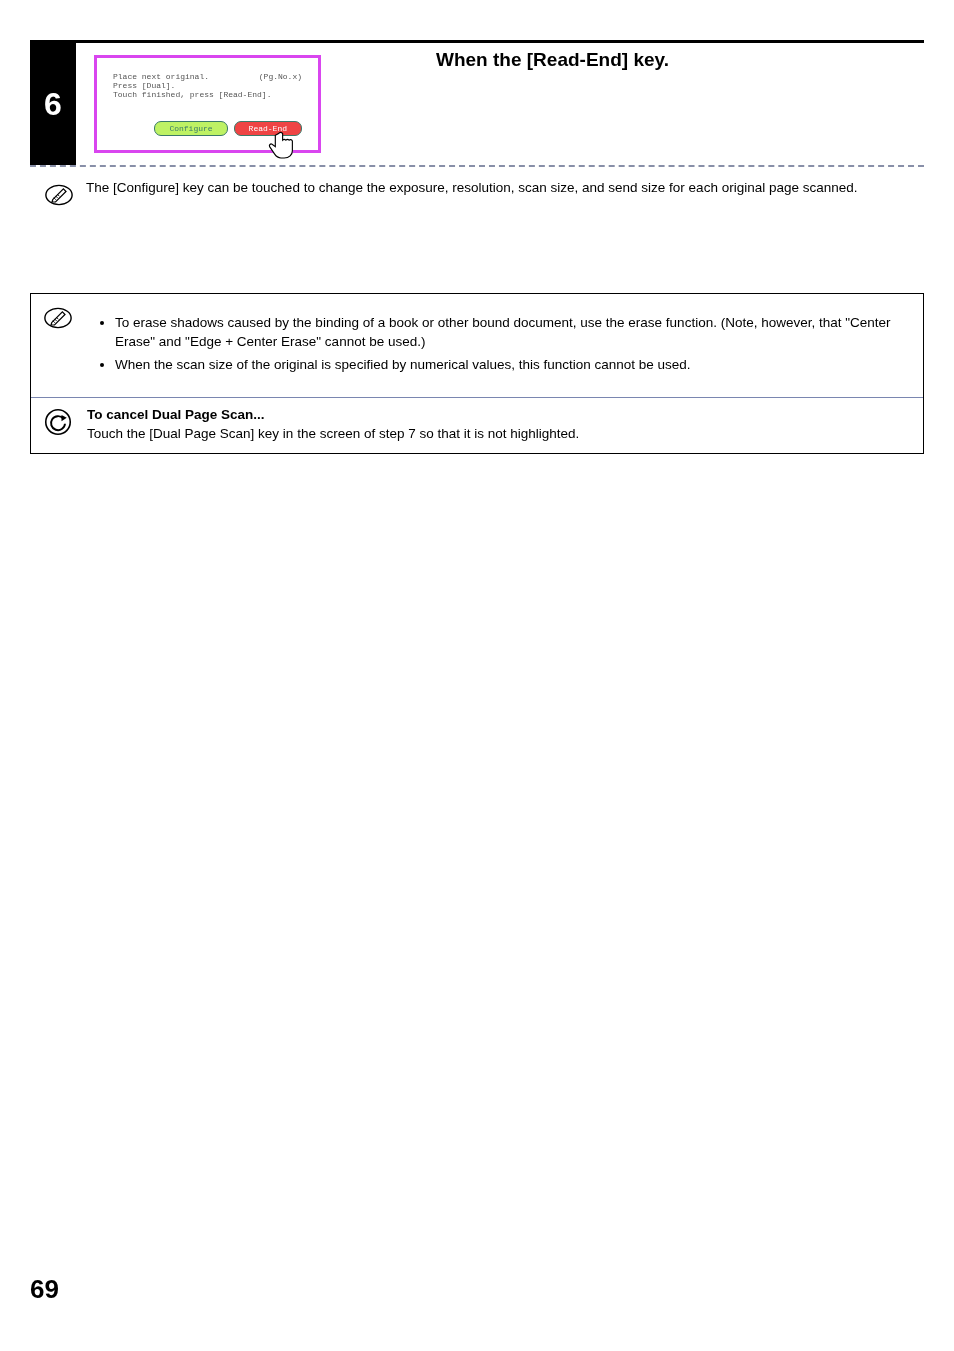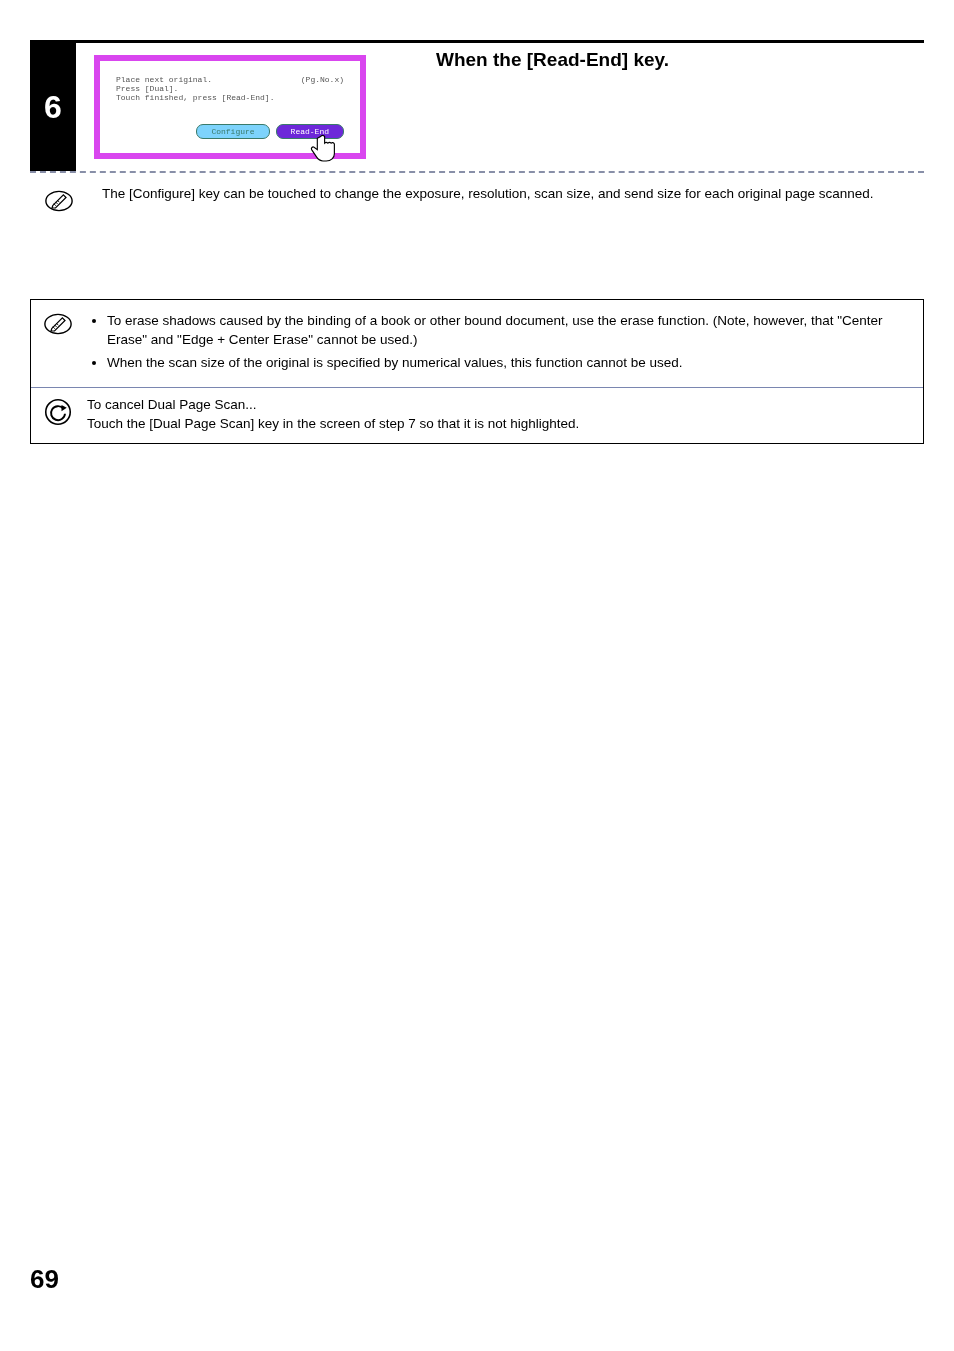--- a/index.html
+++ b/index.html
@@ -26,47 +26,47 @@
     justify-content: center;
     font-weight: bold;
     font-size: 32px;
     align-self: stretch;
   }
   .step-left {
     padding: 12px 14px 12px 18px;
     flex: 0 0 350px;
   }
   .screen-panel {
-    border: 6px solid #d946ef;
+    border: 3px solid #d946ef;
     padding: 14px 16px 14px 16px;
     font-family: "Courier New", monospace;
     font-size: 8px;
     color: #555;
     position: relative;
-    width: 272px;
+    width: 227px;
   }
   .screen-panel .line1 { display: flex; justify-content: space-between; }
   .screen-buttons {
     display: flex;
     justify-content: flex-end;
     gap: 6px;
     margin-top: 22px;
     position: relative;
   }
   .pill-btn {
     border: 1px solid #3a7a6a;
     border-radius: 7px;
     padding: 2px 14px;
     font-size: 8px;
     color: #3a7a6a;
     font-family: "Courier New", monospace;
-    background: #7dd3fc;
+    background: #bef264;
   }
   .pill-btn.solid {
-    background: #6d28d9;
+    background: #ef4444;
     color: #fff;
   }
   .cursor-svg {
     position: absolute;
     right: 8px;
     bottom: -24px;
     width: 26px;
     height: 30px;
   }
   .step-right {
@@ -78,21 +78,21 @@
     font-size: 19px;
     font-family: Arial, Helvetica, sans-serif;
   }
   .dashed-sep {
     border: none;
     border-top: 2px dashed #888fa8;
     margin: 0 0 6px 0;
   }
   .hint-row {
     display: flex;
-    gap: 26px;
+    gap: 10px;
     padding: 6px 10px 14px 12px;
     justify-content: space-between;
   }
   .icon-col {
     width: 34px;
     flex: 0 0 34px;
     display: flex;
     align-items: flex-start;
     justify-content: center;
     padding-top: 2px;
@@ -125,25 +125,25 @@
     align-items: flex-start;
     justify-content: center;
     padding-top: 2px;
   }
   .notes-body {
     flex: 1;
     font-size: 13.5px;
     line-height: 1.4;
   }
   ul.tight {
-    margin: 4px;
+    margin: 12px;
     padding-left: 16px;
   }
   ul.tight li { margin-bottom: 4px; }
-  .cancel-title { font-weight: normal; }
+  .cancel-title { font-weight: bold; }
   .page-number {
     text-align: left;
     font-weight: bold;
     font-size: 26px;
     margin-top: 820px;
   }
 </style>
 </head>
 <body>
 

